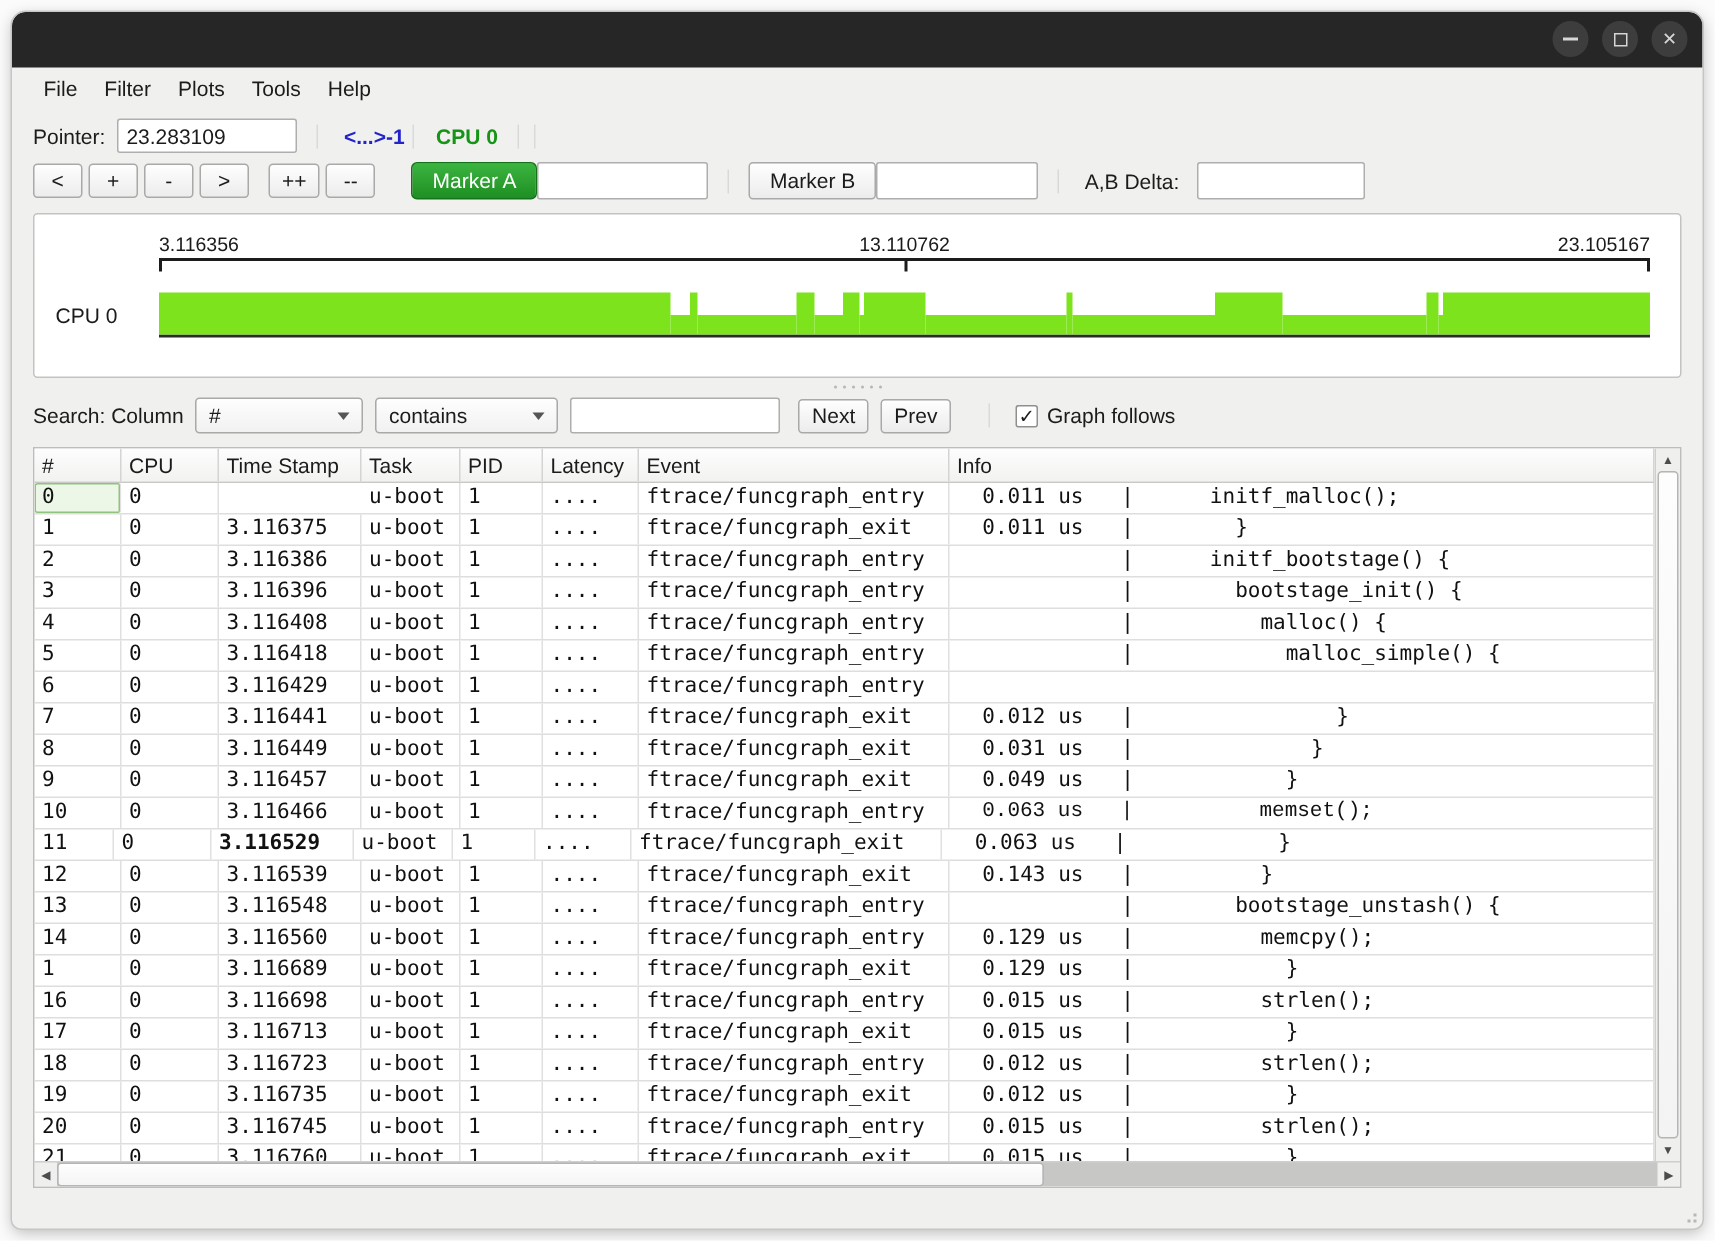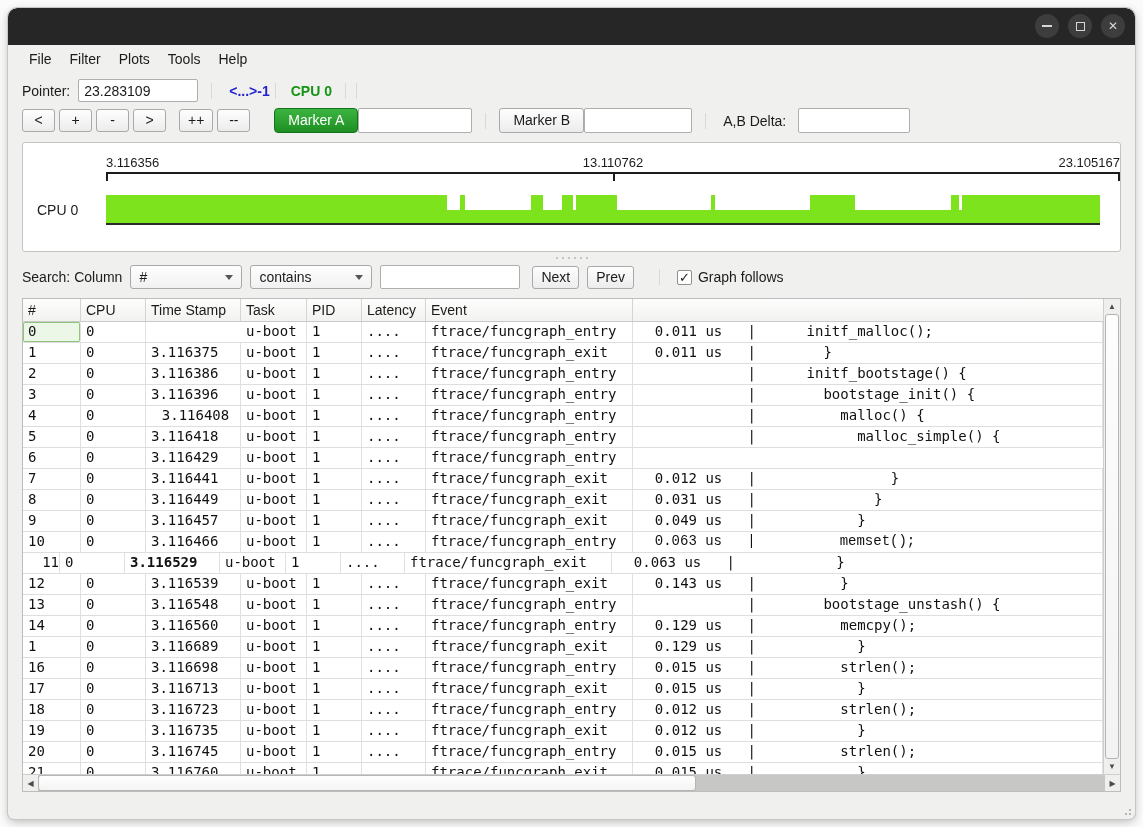--- a/index.html
+++ b/index.html
@@ -37,21 +37,21 @@
   .btn { background:linear-gradient(#fefefe,#ececec); border:1px solid #a9a9a9;
     border-radius:3px; font-size:14px; color:#1b1b1b; padding:2px 8px; height:23px;
     min-width:33px; text-align:center; line-height:17px; }
   .navbtn { margin-right:4px; }
   .btn-green { color:#fff; background:linear-gradient(#3cb440,#1e8f23);
     border:1px solid #14731a; border-radius:4px; height:25px; padding:3px 13px;
     min-width:0; font-size:14px; }
   
   .graph-panel { margin:2px 14px 0 14px; height:110px; background:#fff;
     border:1px solid #c3c3c2; border-radius:3px; position:relative; padding-top:12px; }
-  .plot-area { margin-left:83px; position:relative; }
+  .plot-area { margin-left:83px; margin-right:20px; position:relative; }
   .tick-labels { position:relative; height:17px; font-size:13px; color:#1b1b1b; }
   .tick-labels .t-left { position:absolute; left:0; }
   .tick-labels .t-mid { position:absolute; left:50%; transform:translateX(-50%); }
   .tick-labels .t-right { position:absolute; right:0; }
   .ruler { border-top:2px solid #1c1c1c; height:9px; position:relative; }
   .ruler i { position:absolute; top:0; width:2px; height:7px; background:#1c1c1c; }
   .cpu-row { display:flex; margin-top:14px; align-items:flex-end; }
   .cpu-label { width:83px; padding-left:14px; font-size:14px; color:#1b1b1b;
     align-self:center; }
   .cpu-bar { flex:1; margin-right:20px; height:30px; display:flex;
@@ -250,20 +250,21 @@
   <div class="table-wrap">
     <div class="tgrid">
       <div class="thead" id="thead">
           <div class="th" style="width: 58px;">#</div>
           <div class="th" style="width: 65px;">CPU</div>
           <div class="th" style="width: 95px;">Time Stamp</div>
           <div class="th" style="width: 66px;">Task</div>
           <div class="th" style="width: 55px;">PID</div>
           <div class="th" style="width: 64px;">Latency</div>
           <div class="th" style="width: 207px;">Event</div>
+          <div class="th" style="flex: 1 1 0%;">Info</div>
         </div>
       <div id="tbody">
           <div class="trow">
             <div class="td sel" style="width: 58px;">0</div>
             <div class="td" style="width: 65px;">0</div>
             <div class="td" style="width: 95px; margin-top: 44px;">3.116364</div>
             <div class="td" style="width: 66px;">u-boot</div>
             <div class="td" style="width: 55px;">1</div>
             <div class="td" style="width: 64px;">....</div>
             <div class="td" style="width: 207px;">ftrace/funcgraph_entry</div>
@@ -295,21 +296,21 @@
             <div class="td" style="width: 95px;">3.116396</div>
             <div class="td" style="width: 66px;">u-boot</div>
             <div class="td" style="width: 55px;">1</div>
             <div class="td" style="width: 64px;">....</div>
             <div class="td" style="width: 207px;">ftrace/funcgraph_entry</div>
             <div class="td" style="flex: 1 1 0%;">             |        bootstage_init() {</div>
           </div>
           <div class="trow">
             <div class="td" style="width: 58px;">4</div>
             <div class="td" style="width: 65px;">0</div>
-            <div class="td" style="width: 95px; text-align: center;">3.116408</div>
+            <div class="td" style="width: 95px;">3.116408</div>
             <div class="td" style="width: 66px;">u-boot</div>
             <div class="td" style="width: 55px;">1</div>
             <div class="td" style="width: 64px;">....</div>
             <div class="td" style="width: 207px;">ftrace/funcgraph_entry</div>
             <div class="td" style="flex: 1 1 0%;">             |          malloc() {</div>
           </div>
           <div class="trow">
             <div class="td" style="width: 58px;">5</div>
             <div class="td" style="width: 65px;">0</div>
             <div class="td" style="width: 95px;">3.116418</div>
@@ -362,21 +363,21 @@
             <div class="td" style="width: 58px;">10</div>
             <div class="td" style="width: 65px;">0</div>
             <div class="td" style="width: 95px;">3.116466</div>
             <div class="td" style="width: 66px;">u-boot</div>
             <div class="td" style="width: 55px;">1</div>
             <div class="td" style="width: 64px;">....</div>
             <div class="td" style="width: 207px;">ftrace/funcgraph_entry</div>
             <div class="td" style="flex: 1 1 0%; font-family: Liberation Mono, monospace;">  0.063 us   |          memset();</div>
           </div>
           <div class="trow">
-            <div class="td" style="width: 37px; text-align: right;">11</div>
+            <div class="td" style="width: 53px;">11</div>
             <div class="td" style="width: 65px;">0</div>
             <div class="td" style="width: 95px; font-weight: bold;">3.116529</div>
             <div class="td" style="width: 66px;">u-boot</div>
             <div class="td" style="width: 55px;">1</div>
             <div class="td" style="width: 64px;">....</div>
             <div class="td" style="width: 207px;">ftrace/funcgraph_exit</div>
             <div class="td" style="flex: 1 1 0%;">  0.063 us   |            }</div>
           </div>
           <div class="trow">
             <div class="td" style="width: 58px;">12</div>

